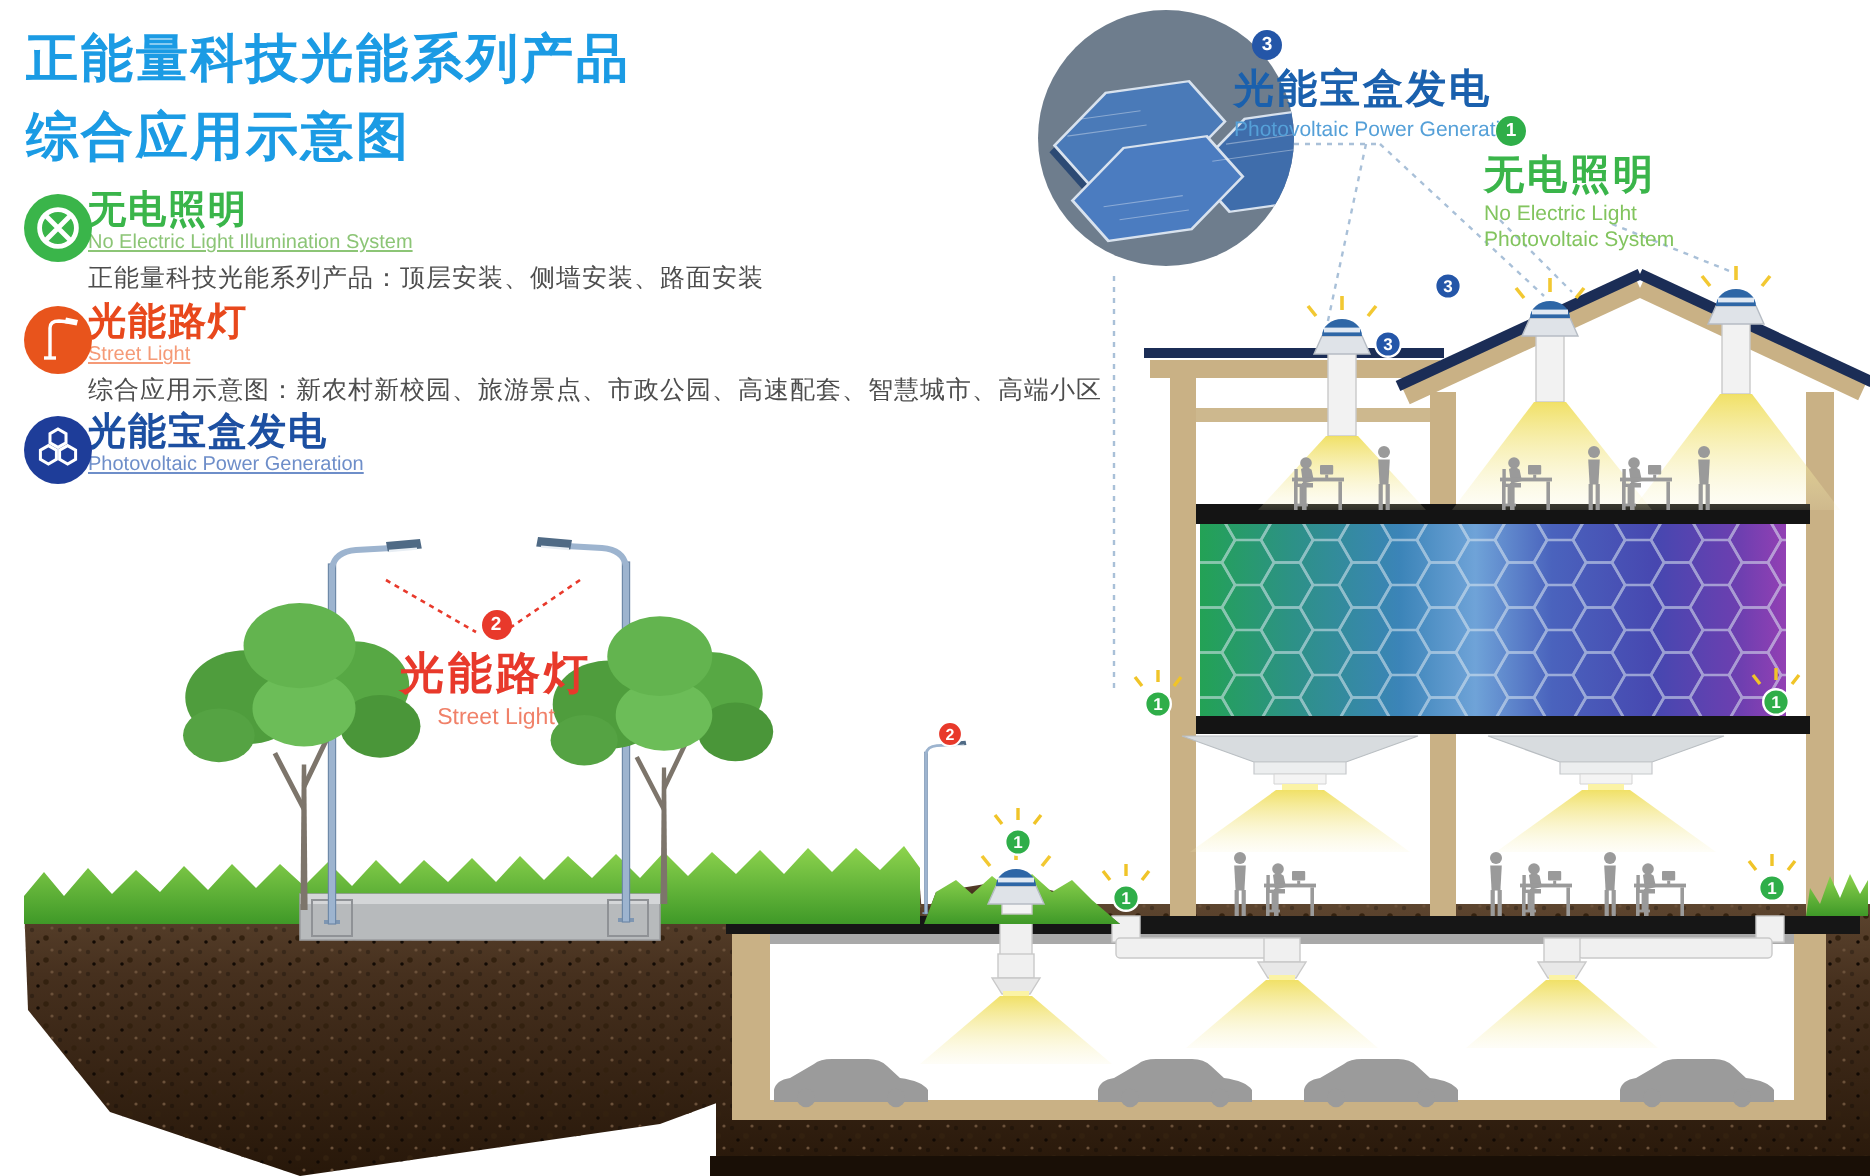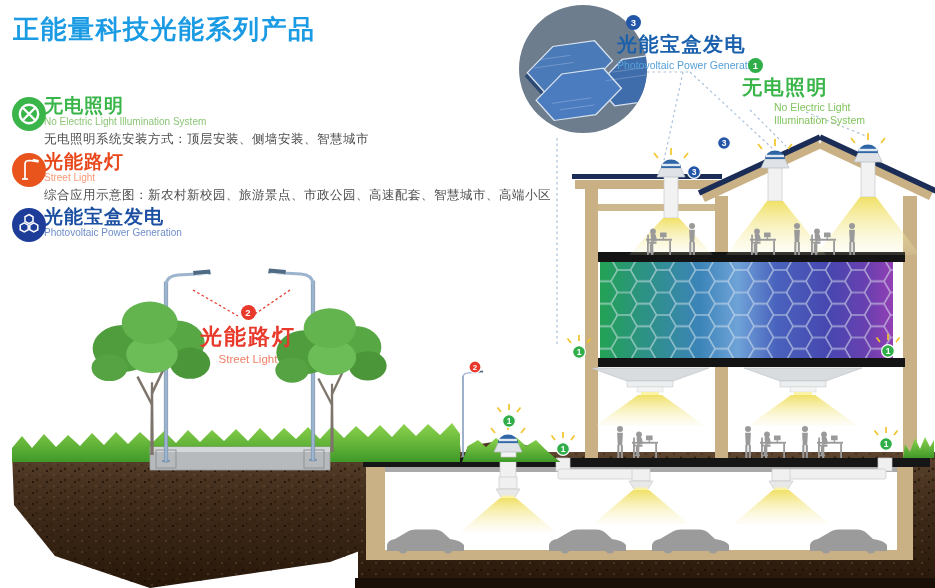--- a/index.html
+++ b/index.html
@@ -10,38 +10,38 @@
   
   .title-block{left:13px;top:10px;color:#1b9be4;font-weight:bold;font-size:26px;
                line-height:39px;letter-spacing:1.5px;}
   
   .legend-item{position:absolute;left:12px;width:560px;}
   .li1{top:96px}.li2{top:152px}.li3{top:207px}
   .licon{position:absolute;left:0;top:1px;width:34px;height:34px;border-radius:50%;}
   .licon.green{background:#3ab54a}.licon.orange{background:#e8541c}.licon.blue{background:#1e3d99}
   .ltext{margin-left:32px;}
   .ltitle{font-size:19px;font-weight:bold;letter-spacing:1px;line-height:20px;}
-  .lsub{font-size:10px;line-height:12px;}
+  .lsub{font-size:10px;line-height:12px;text-decoration:underline;}
   .ldesc{font-size:12.5px;color:#4d4d4d;margin-top:3px;white-space:nowrap;letter-spacing:0.5px;}
   .green-t{color:#3ab54a}.green-s{color:#8cc576}
   .orange-t{color:#e8481c}.orange-s{color:#f59a77}
   .blue-t{color:#1c4fa1}.blue-s{color:#6e8ec9}
   
   .badge{display:inline-block;width:15px;height:15px;border-radius:50%;color:#fff;
          font-size:9.5px;font-weight:bold;text-align:center;line-height:15px;}
   .b-blue{background:#2456a8}.b-green{background:#2fae49}.b-red{background:#e8392b}
   
   .callout-pv{left:617px;top:12px;}
   .callout-pv .cnum{margin-left:9px;}
   .cp-title{color:#1a60ad;font-size:20px;font-weight:bold;letter-spacing:1.5px;margin-top:1px;}
   .cp-sub{color:#55a0d8;font-size:10.5px;margin-top:1px;}
   .callout-ne{left:742px;top:55px;}
   .callout-ne .cnum{margin-left:6px;}
   .ne-title{color:#3ab54a;font-size:20px;font-weight:bold;letter-spacing:1.5px;margin-top:1px;}
-  .ne-sub{color:#82c45e;font-size:10.5px;line-height:13px;margin-left:32px;}
+  .ne-sub{color:#82c45e;font-size:10.5px;line-height:13px;}
   .callout-street{left:193px;top:302px;width:110px;text-align:center;}
   .st-title{color:#e8392b;font-size:22px;font-weight:bold;letter-spacing:2px;margin-top:2px;}
   .st-sub{color:#f08169;font-size:11.5px;margin-top:1px;}
 </style>
 </head>
 <body>
 
 <div class="canvas">
 
 <svg id="scene" width="935" height="588" viewBox="0 0 935 588">
@@ -326,33 +326,34 @@
       <use href="#stand" x="805" y="458"></use>
           <use href="#sitdesk" x="817" y="458"></use>
     </g>
   </g>
 
   <path d="M903,458 L905,444 L910,452 L915,438 L920,449 L925,437 L930,447 L934,440 L934,458 Z" fill="url(#grassg)"></path>
 </svg>
 
 <div class="overlay title-block">
   <div>正能量科技光能系列产品</div>
+  <div>综合应用示意图</div>
 </div>
 
 <div class="overlay legend-item li1">
   <span class="licon green">
     <svg width="34" height="34" viewBox="0 0 34 34">
       <circle cx="17" cy="17" r="9.2" fill="none" stroke="#ffffff" stroke-width="2.4"></circle>
       <path d="M10.5,10.5 L23.5,23.5 M23.5,10.5 L10.5,23.5" stroke="#ffffff" stroke-width="2.4"></path>
     </svg>
   </span>
   <div class="ltext">
     <div class="ltitle green-t">无电照明</div>
     <div class="lsub green-s">No Electric Light Illumination System</div>
-    <div class="ldesc">无电照明系统安装方式：顶层安装、侧墙安装、智慧城市</div>
+    <div class="ldesc">正能量科技光能系列产品：顶层安装、侧墙安装、路面安装</div>
   </div>
 </div>
 
 <div class="overlay legend-item li2">
   <span class="licon orange">
     <svg width="34" height="34" viewBox="0 0 34 34">
       <g stroke="#ffffff" stroke-width="1.7" fill="none">
         <path d="M13,26 L13,11 Q13,7.5 17.5,7.5 L23,8"></path>
         <path d="M10,26 h6"></path>
       </g>
@@ -385,21 +386,21 @@
 <div class="overlay callout-pv">
   <span class="badge b-blue cnum">3</span>
   <div class="cp-title">光能宝盒发电</div>
   <div class="cp-sub">Photovoltaic Power Generation</div>
 </div>
 
 <div class="overlay callout-ne">
   <span class="badge b-green cnum">1</span>
   <div class="ne-title">无电照明</div>
   <div class="ne-sub">No Electric Light</div>
-  <div class="ne-sub">Illumination System</div>
+  <div class="ne-sub">Photovoltaic System</div>
 </div>
 
 <div class="overlay callout-street">
   <span class="badge b-red">2</span>
   <div class="st-title">光能路灯</div>
   <div class="st-sub">Street Light</div>
 </div>
 
 </div>
 

